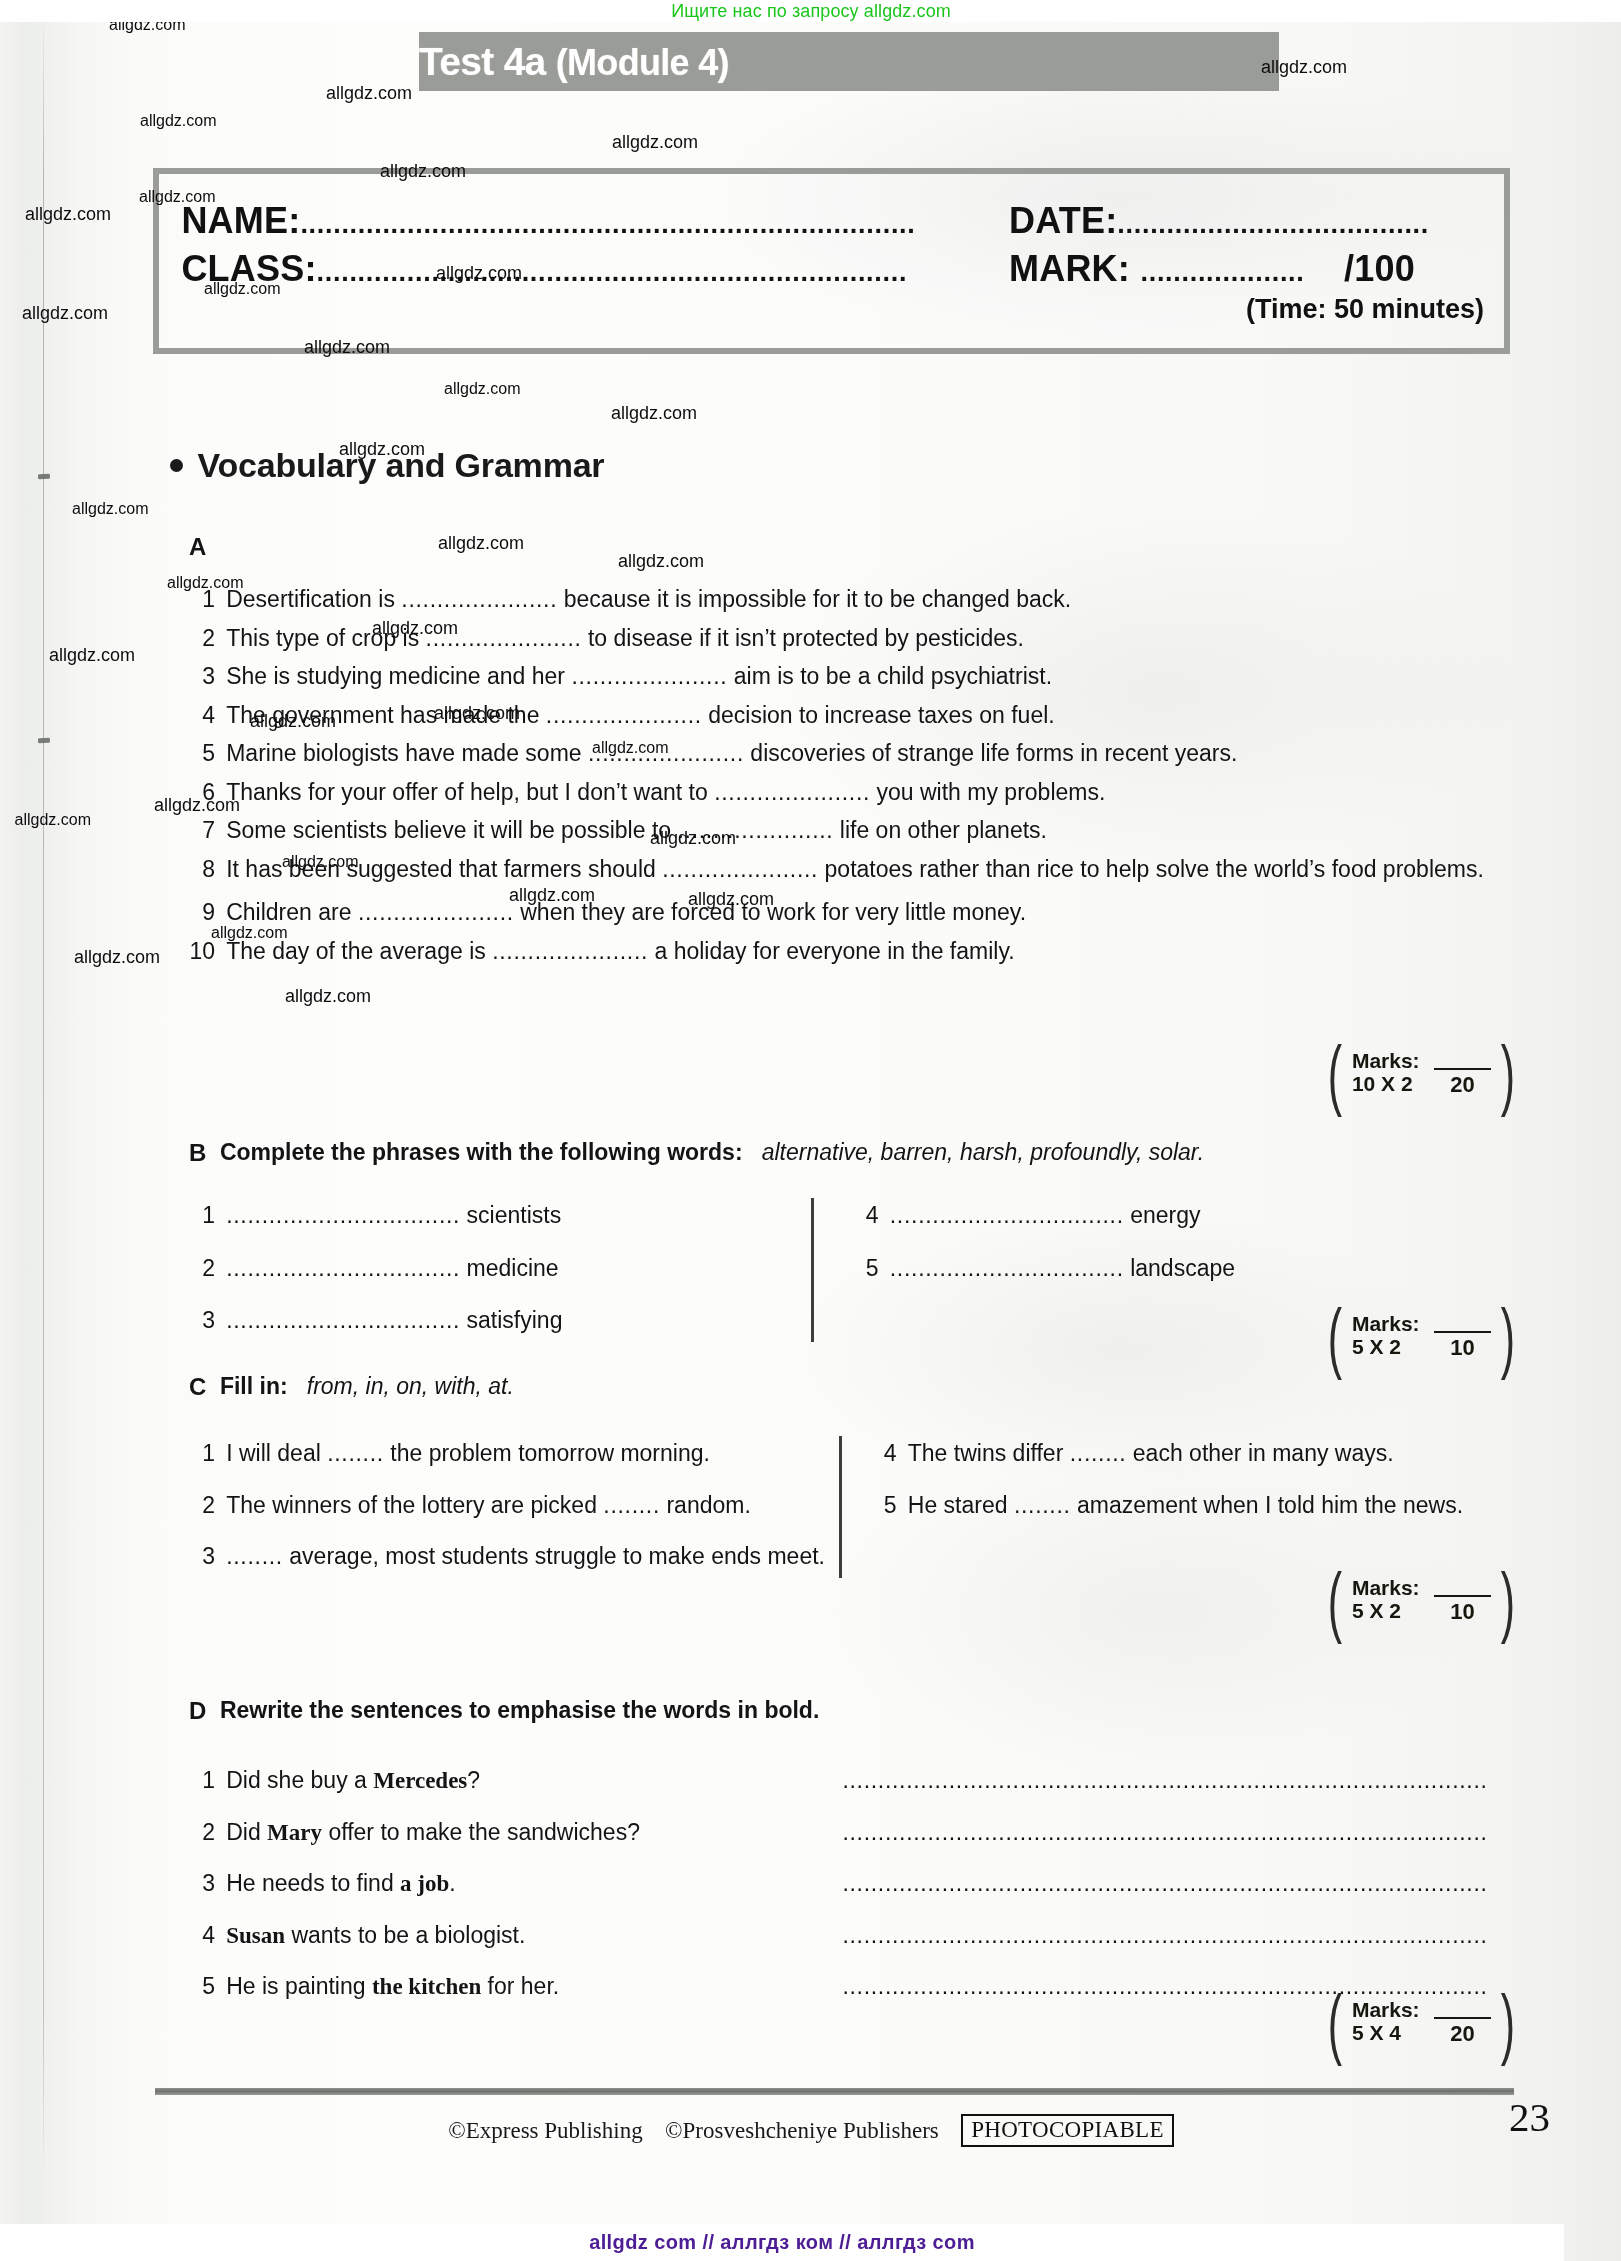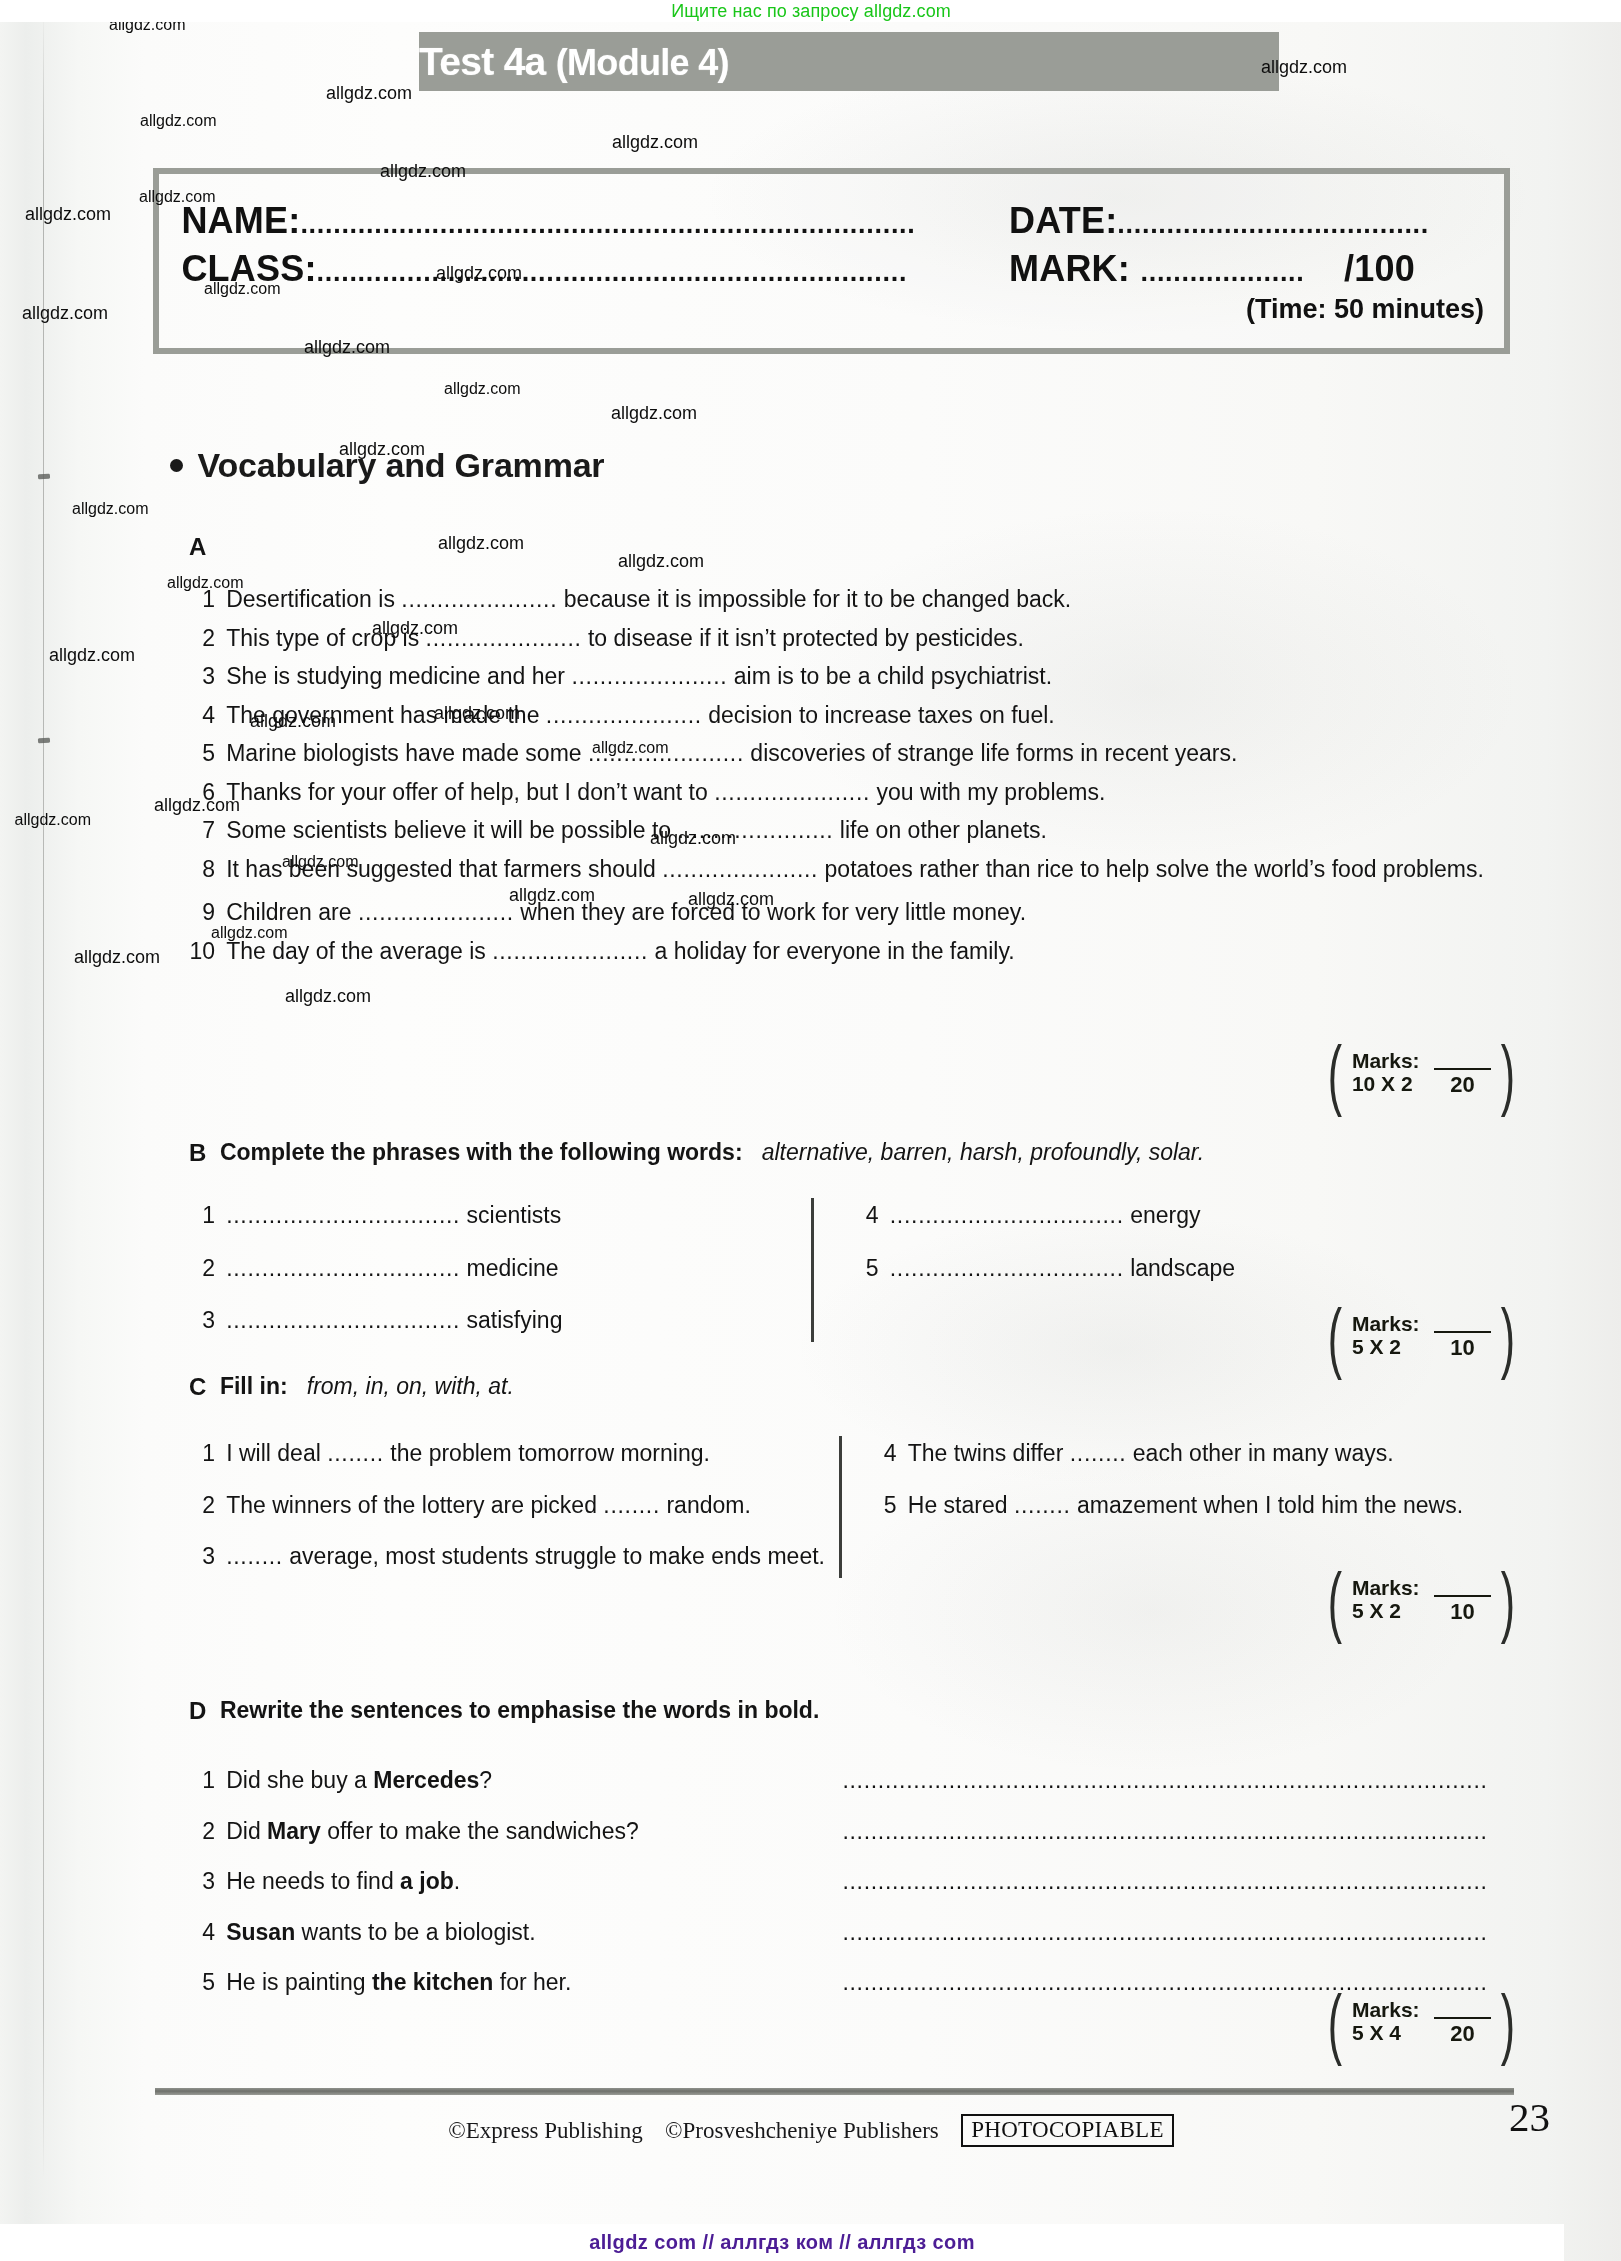--- a/index.html
+++ b/index.html
@@ -128,21 +128,21 @@
 
   .q-list{ margin-top:11.2px; }
   .q{
     display:flex; align-items:flex-start; gap:11.2px;
     font-size:23px; color:#141414; line-height:1.5;
     font-family:"Liberation Sans", sans-serif;
     margin-bottom:4px;
   }
   .q-num{ min-width:26px; text-align:right; font-weight:normal; flex:0 0 auto; }
   .q-text{ flex:1 1 auto; }
-  .q-text b{ font-weight:bold; }
+  .q-text b{ font-weight:bold;font-family:Liberation Serif, serif; }
   .gap{ letter-spacing:0.7px; }
 
   
   .twocol{ display:flex; }
   .col{ }
   .vline{
     width:2.6px; background:#3c3e3b; align-self:stretch;
     margin:0 0 0 0;
   }
 

